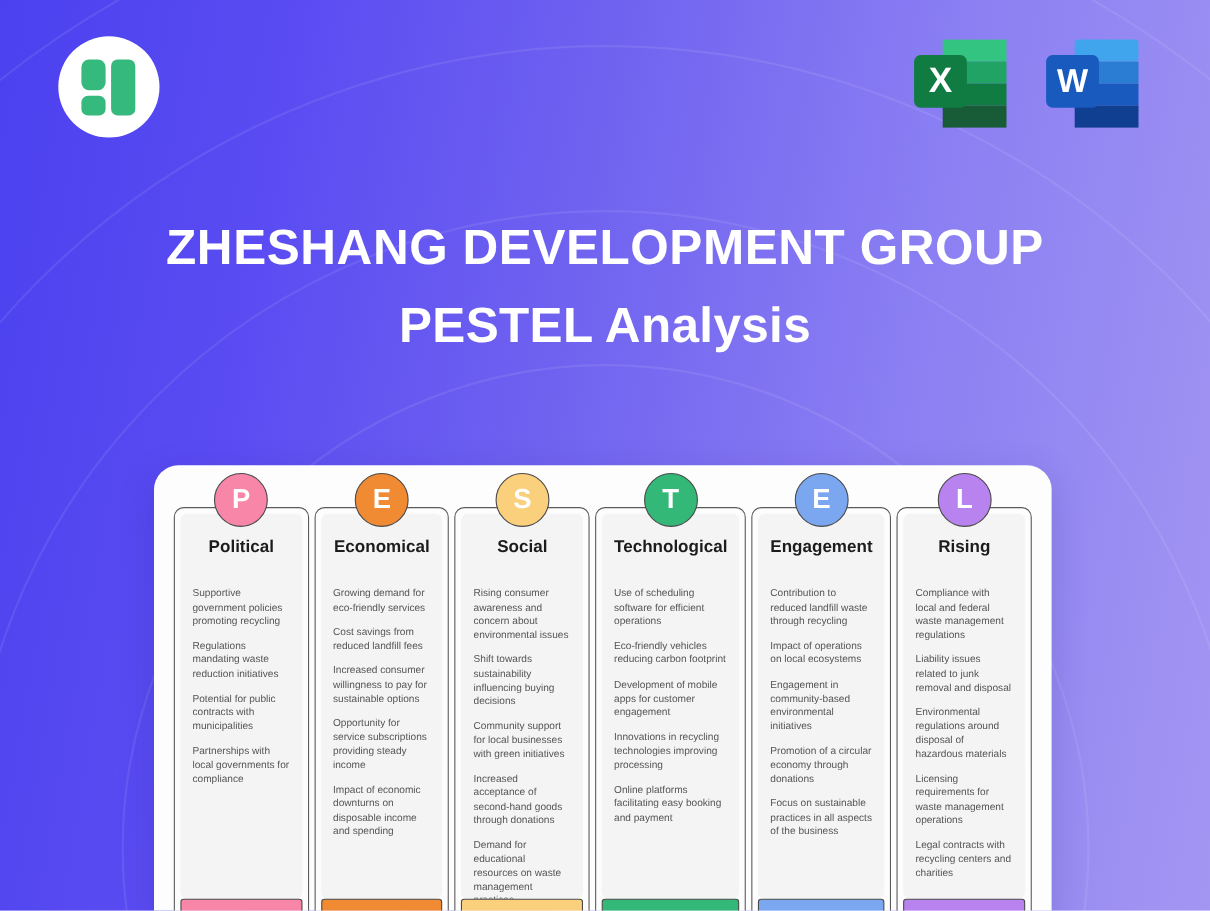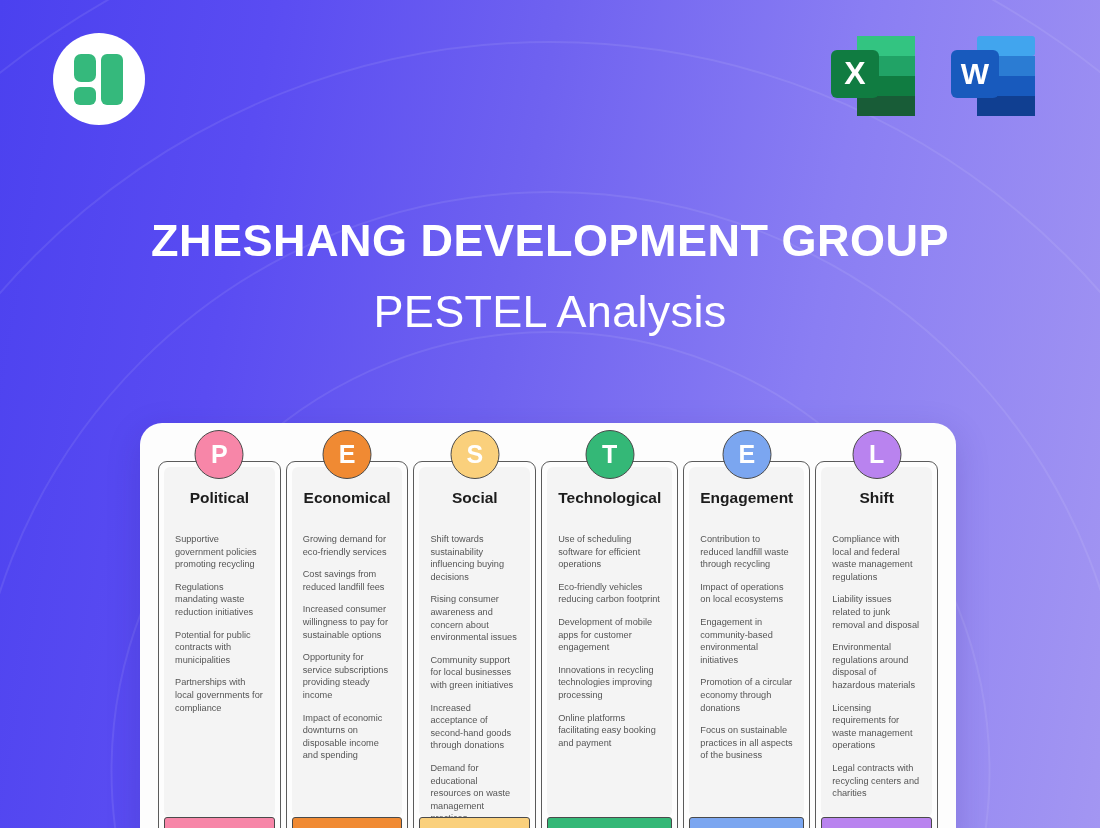--- a/index.html
+++ b/index.html
@@ -55,29 +55,29 @@
   .logo-grid i.r3 { grid-row: 2; grid-column: 1; border-radius: 6px; }
   .logo-grid i.r4 { grid-row: 1 / span 2; grid-column: 2; }
 
   
   .office { position: absolute; top: 28px; display: block; }
   .office.excel { left: 825px; }
   .office.word  { left: 945px; }
 
   
   .title-wrap {
-    position: absolute; left: 0; top: 214px; width: 1100px;
+    position: absolute; left: 0; top: 198px; width: 1100px;
     text-align: center; color: #ffffff;
   }
   .title-line1 {
     font-size: 45px; font-weight: bold; letter-spacing: 0.5px;
     line-height: 1.22;
   }
   .title-line2 {
-    font-size: 45px; font-weight: normal; letter-spacing: 0.3px;
+    font-size: 45px; font-weight: bold; letter-spacing: 0.3px;
     line-height: 1.22; margin-top: 16px;
   }
 
   
   .card {
     position: absolute; left: 140px; top: 423px;
     width: 816px; height: 430px;
     background: #fdfdfd;
     border-radius: 22px;
     box-shadow: 0 10px 34px rgba(40,30,120,0.18);
@@ -212,22 +212,22 @@
               <div class="col-item">Impact of economic downturns on disposable income and spending</div>
             </div>
           </div>
           <div class="col-bar" style="background: rgb(240, 138, 51);"></div>
         </div>
         <div class="col">
           <div class="badge" style="background: rgb(250, 208, 124);">S</div>
           <div class="col-inner">
             <div class="col-title">Social</div>
             <div class="col-items">
+              <div class="col-item">Rising consumer awareness and concern about environmental issues</div>
               <div class="col-item">Shift towards sustainability influencing buying decisions</div>
-              <div class="col-item">Rising consumer awareness and concern about environmental issues</div>
               <div class="col-item">Community support for local businesses with green initiatives</div>
               <div class="col-item">Increased acceptance of second-hand goods through donations</div>
               <div class="col-item">Demand for educational resources on waste management practices</div>
             </div>
           </div>
           <div class="col-bar" style="background: rgb(250, 208, 124);"></div>
         </div>
         <div class="col">
           <div class="badge" style="background: rgb(52, 184, 119);">T</div>
           <div class="col-inner">
@@ -252,21 +252,21 @@
               <div class="col-item">Engagement in community-based environmental initiatives</div>
               <div class="col-item">Promotion of a circular economy through donations</div>
               <div class="col-item">Focus on sustainable practices in all aspects of the business</div>
             </div>
           </div>
           <div class="col-bar" style="background: rgb(123, 166, 240);"></div>
         </div>
         <div class="col">
           <div class="badge" style="background: rgb(185, 131, 239);">L</div>
           <div class="col-inner">
-            <div class="col-title">Shift</div>
+            <div class="col-title">Rising</div>
             <div class="col-items">
               <div class="col-item">Compliance with local and federal waste management regulations</div>
               <div class="col-item">Liability issues related to junk removal and disposal</div>
               <div class="col-item">Environmental regulations around disposal of hazardous materials</div>
               <div class="col-item">Licensing requirements for waste management operations</div>
               <div class="col-item">Legal contracts with recycling centers and charities</div>
             </div>
           </div>
           <div class="col-bar" style="background: rgb(185, 131, 239);"></div>
         </div>

